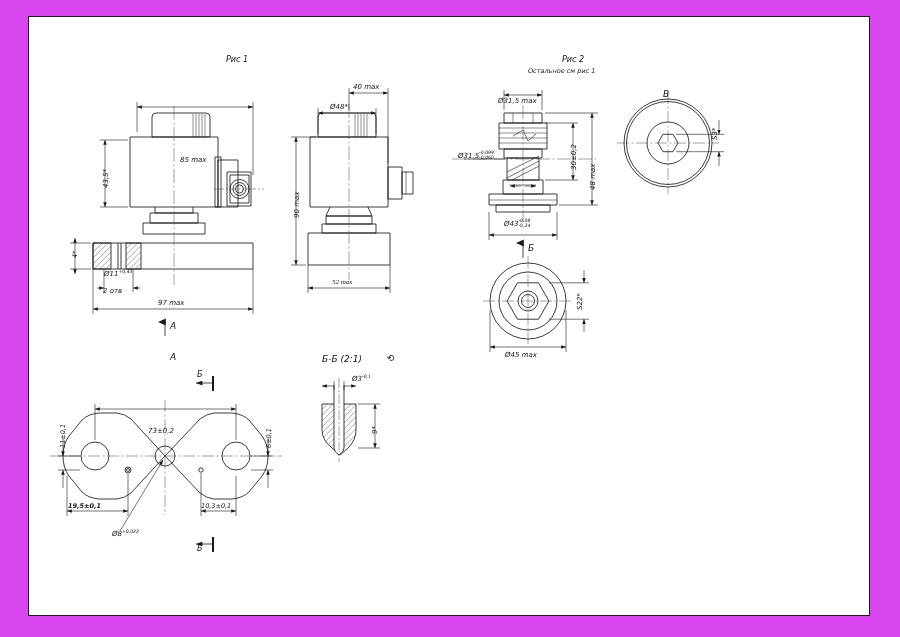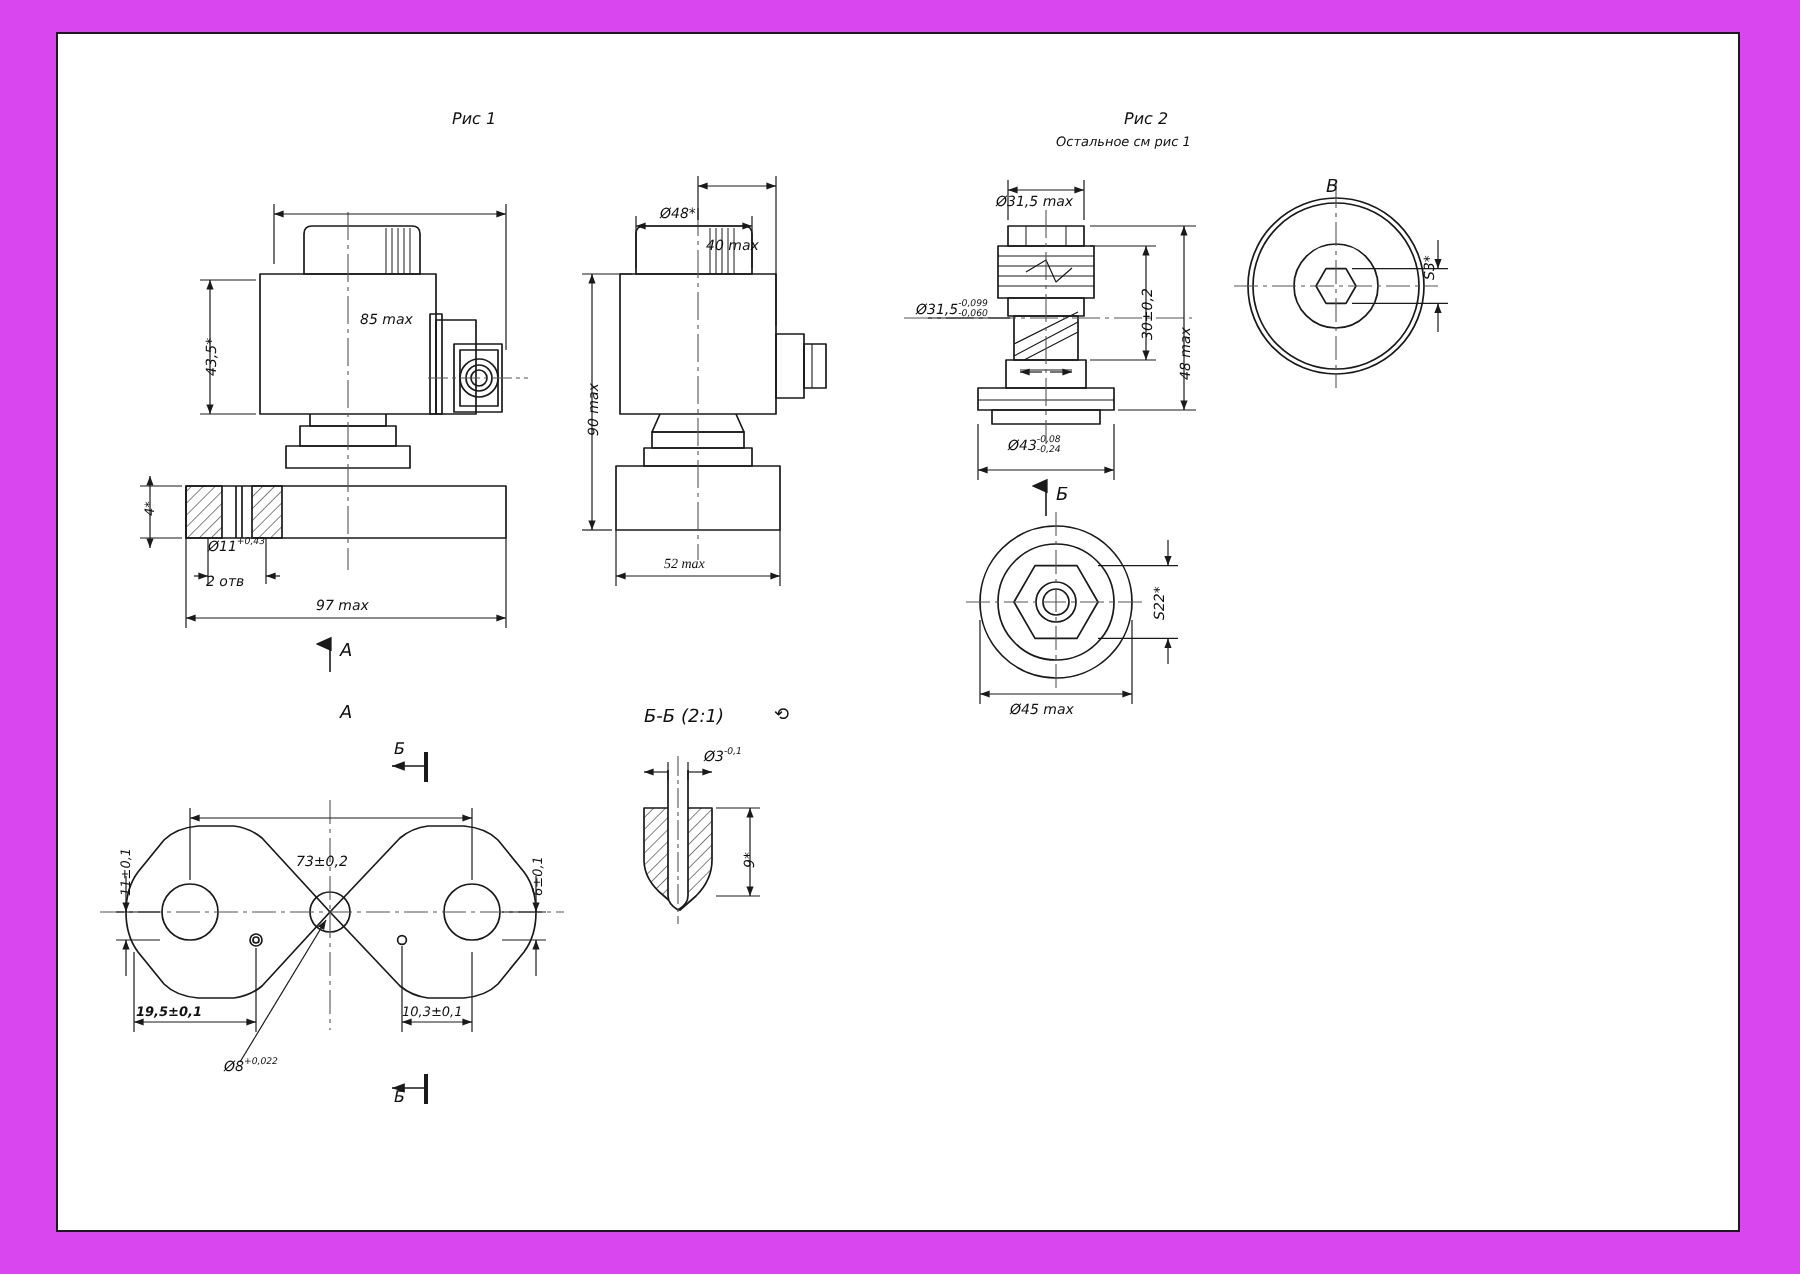--- a/index.html
+++ b/index.html
@@ -336,21 +336,21 @@
 
   <div class="lbl s7" style="left:104px;top:270px;">
     <span>Ø11</span><span class="tol">+0,43</span>
   </div>
   <div class="lbl s7" style="left:103px;top:288px;">2 отв</div>
 
   <div class="lbl s7" style="left:158px;top:300px;">97 max</div>
 
   <div class="lbl s9" style="left:170px;top:322px;">A</div>
 
-  <div class="lbl s7" style="left:353px;top:84px;margin-top:36px;">40 max</div>
+  <div class="lbl s7" style="left:353px;top:84px;">40 max</div>
   <div class="lbl s7" style="left:330px;top:104px;">Ø48*</div>
   <div class="lbl s7 rot" style="left:294px;top:218px;transform:rotate(-90deg);">90 max</div>
   <div class="lbl s7" style="left:332px;top:279px;font-family:Liberation Serif, serif;">52 max</div>
 
   <div class="lbl s8" style="left:562px;top:56px;">Рис 2</div>
   <div class="lbl s65" style="left:528px;top:68px;">Остальное см рис 1</div>
 
   <div class="lbl s7" style="left:498px;top:86px;margin-top:12px;">Ø31,5 max</div>
 
   <div class="lbl s7" style="left:458px;top:151px;">

